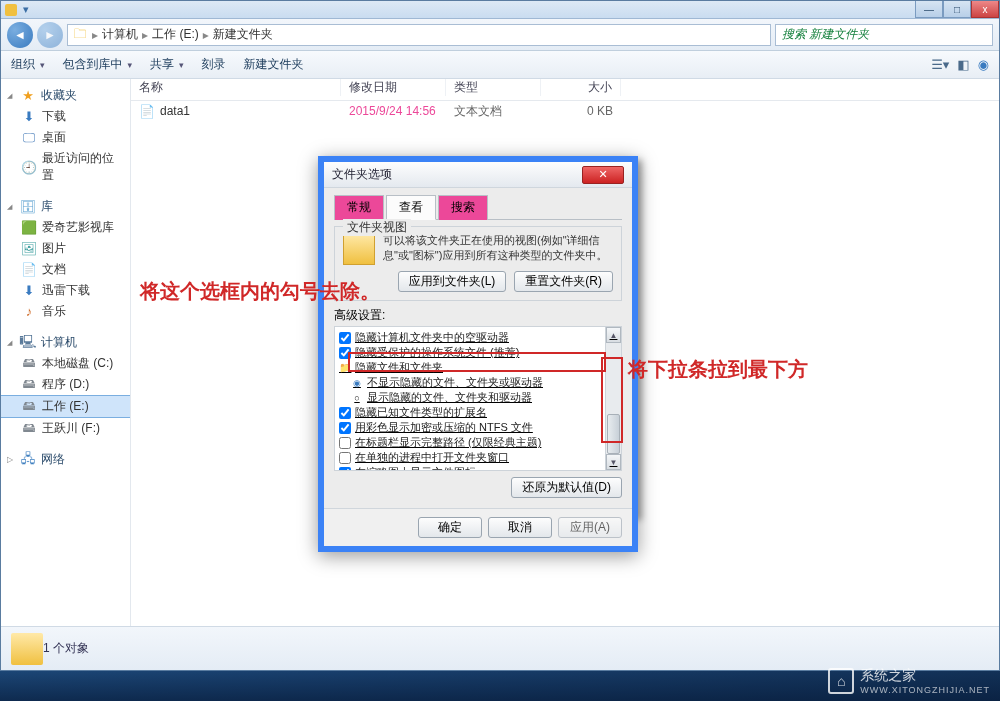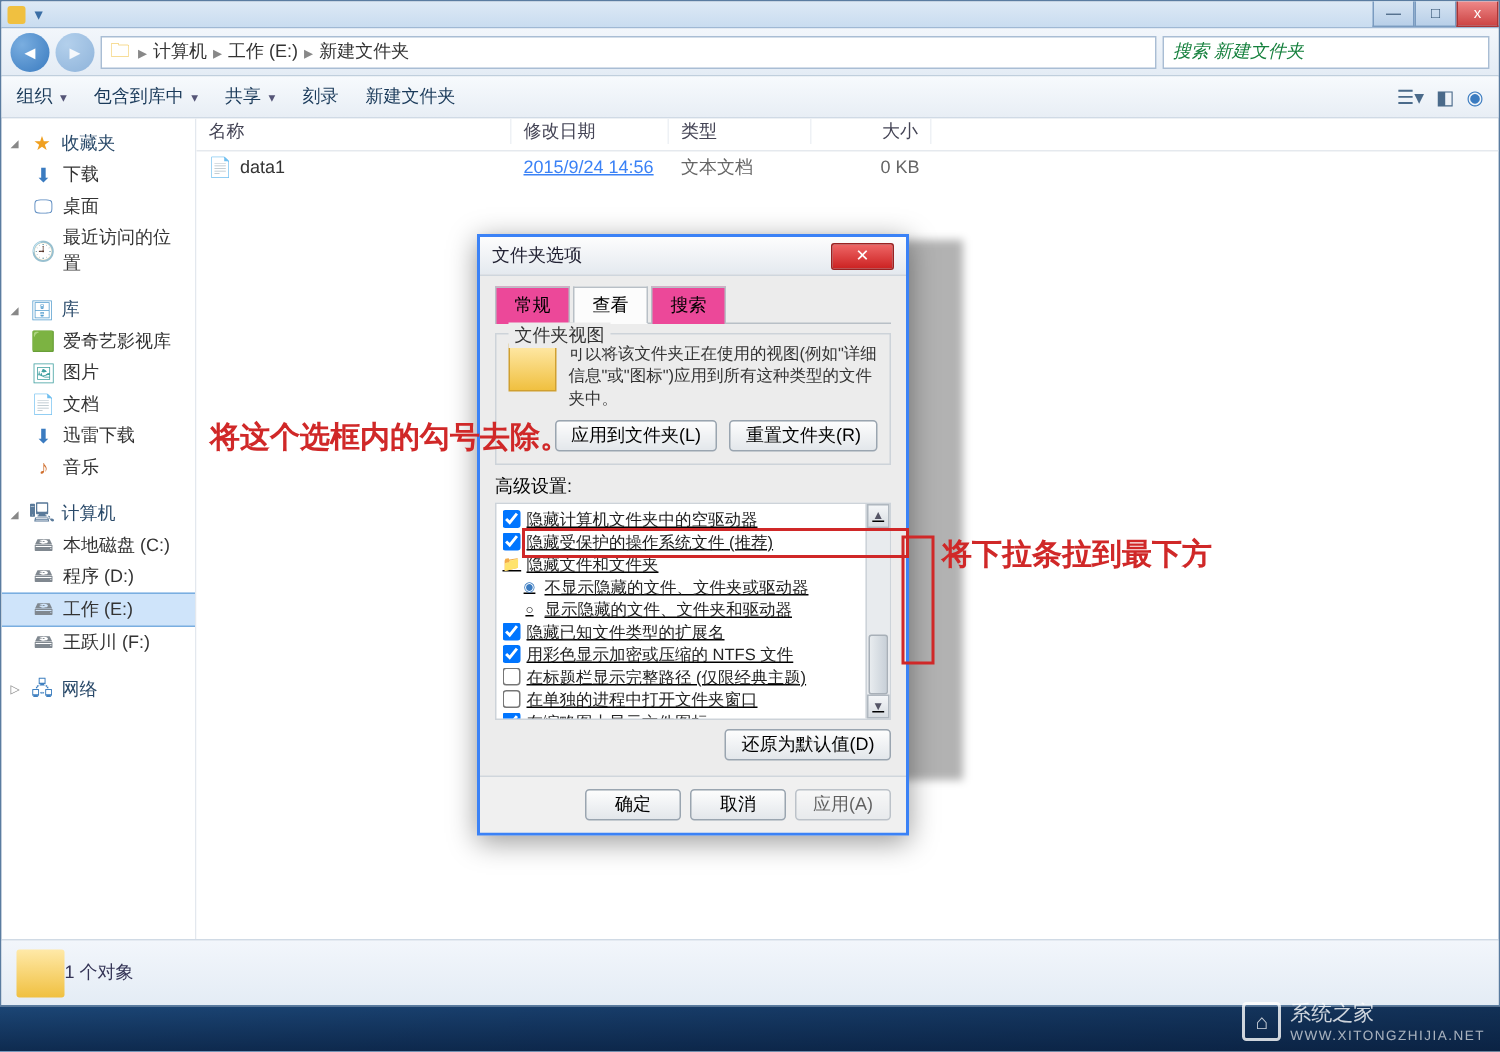--- a/index.html
+++ b/index.html
@@ -36,27 +36,27 @@
 .ico.star{color:#f0a020;} .ico.dl{color:#3a7bc0;} .ico.desk{color:#5a8ac0;} .ico.clock{color:#c08030;}
 .ico.lib{color:#5aa0d0;} .ico.vid{color:#5aa050;} .ico.pic{color:#40a0a0;} .ico.doc{color:#d0a040;}
 .ico.thd{color:#3a7bc0;} .ico.mus{color:#d07030;} .ico.comp{color:#5a7a9a;} .ico.drive{color:#808890;}
 .ico.net{color:#4080c0;} .ico.folder{color:#f0c040;}
 .content { flex:1; background:#fff; position:relative; }
 .col-headers { display:flex; height:22px; border-bottom:1px solid #e5e9ee; font-size:12px; color:#445; align-items:flex-start;}
 .col-headers div { padding:0 8px; border-right:1px solid #eef1f5;}
 .ch-name{width:210px;} .ch-date{width:105px;} .ch-type{width:95px;} .ch-size{width:80px; text-align:right;}
 .file-row { display:flex; height:20px; align-items:center; font-size:12px; color:#333;}
 .file-row div{padding:0 8px;}
-.fr-name{width:210px; display:flex; align-items:center; gap:5px;} .fr-date{width:105px; color:#3b82f6;text-decoration:underline;} .fr-type{width:95px; color:#666;} .fr-size{width:80px; text-align:right; color:#666;}
+.fr-name{width:210px; display:flex; align-items:center; gap:5px;} .fr-date{width:105px; color:#ec4899;} .fr-type{width:95px; color:#666;} .fr-size{width:80px; text-align:right; color:#666;}
 .status-bar { height:44px; background:linear-gradient(#f2f6fb,#e4ecf5); border-top:1px solid #d0dae5; display:flex; align-items:center; padding:0 10px; font-size:12px; color:#335;}
 .status-bar .big-ico { width:32px; height:32px; background:linear-gradient(#ffe9a8,#f0c040); border-radius:2px;}
 
 
 .dialog-shadow { position:absolute; top:160px; left:322px; width:320px; height:360px; background:rgba(0,0,0,.3); filter:blur(3px); z-index:9;}
-.dialog { position:absolute; top:156px; left:318px; width:288px; background:#ececec; border:2px solid #3b82f6; box-shadow:0 4px 18px rgba(0,0,0,.4); z-index:10; font-size:12px;}
+.dialog { position:absolute; top:156px; left:318px; width:320px; background:#ececec; border:6px solid #3b82f6; box-shadow:0 4px 18px rgba(0,0,0,.4); z-index:10; font-size:12px;}
 .dlg-title { height:26px; background:linear-gradient(#fdfdfd,#e4e9ef); display:flex; align-items:center; padding:0 8px; color:#223; border-bottom:1px solid #cfd6dd;}
 .dlg-close { margin-left:auto; width:42px; height:18px; background:linear-gradient(#e66,#c22); border:1px solid #922; border-radius:2px; color:#fff; display:flex; align-items:center; justify-content:center; font-size:11px; cursor:default;}
 .dlg-body { padding:6px 10px 10px; }
 .tabs { display:flex; border-bottom:1px solid #b8bfc6; margin-bottom:6px;}
 .tab { padding:3px 12px; background:#ec4899; border:1px solid #b8bfc6; border-bottom:none; margin-right:2px; position:relative; top:1px; cursor:default;}
 .tab.active { background:#fcfcfc; border-bottom:1px solid #fcfcfc;}
 .group-box { border:1px solid #cdd3d9; padding:6px 8px 8px; margin-bottom:6px; position:relative;}
 .group-box .legend { position:absolute; top:-8px; left:8px; background:#ececec; padding:0 4px; font-size:12px; color:#333;}
 .desc-row { display:flex; gap:8px; font-size:11px; color:#333; line-height:1.35; margin-bottom:6px;}
 .desc-ico { width:32px; height:32px; background:linear-gradient(#ffe9a8,#f0c040); flex-shrink:0; border:1px solid #d0a030;}

